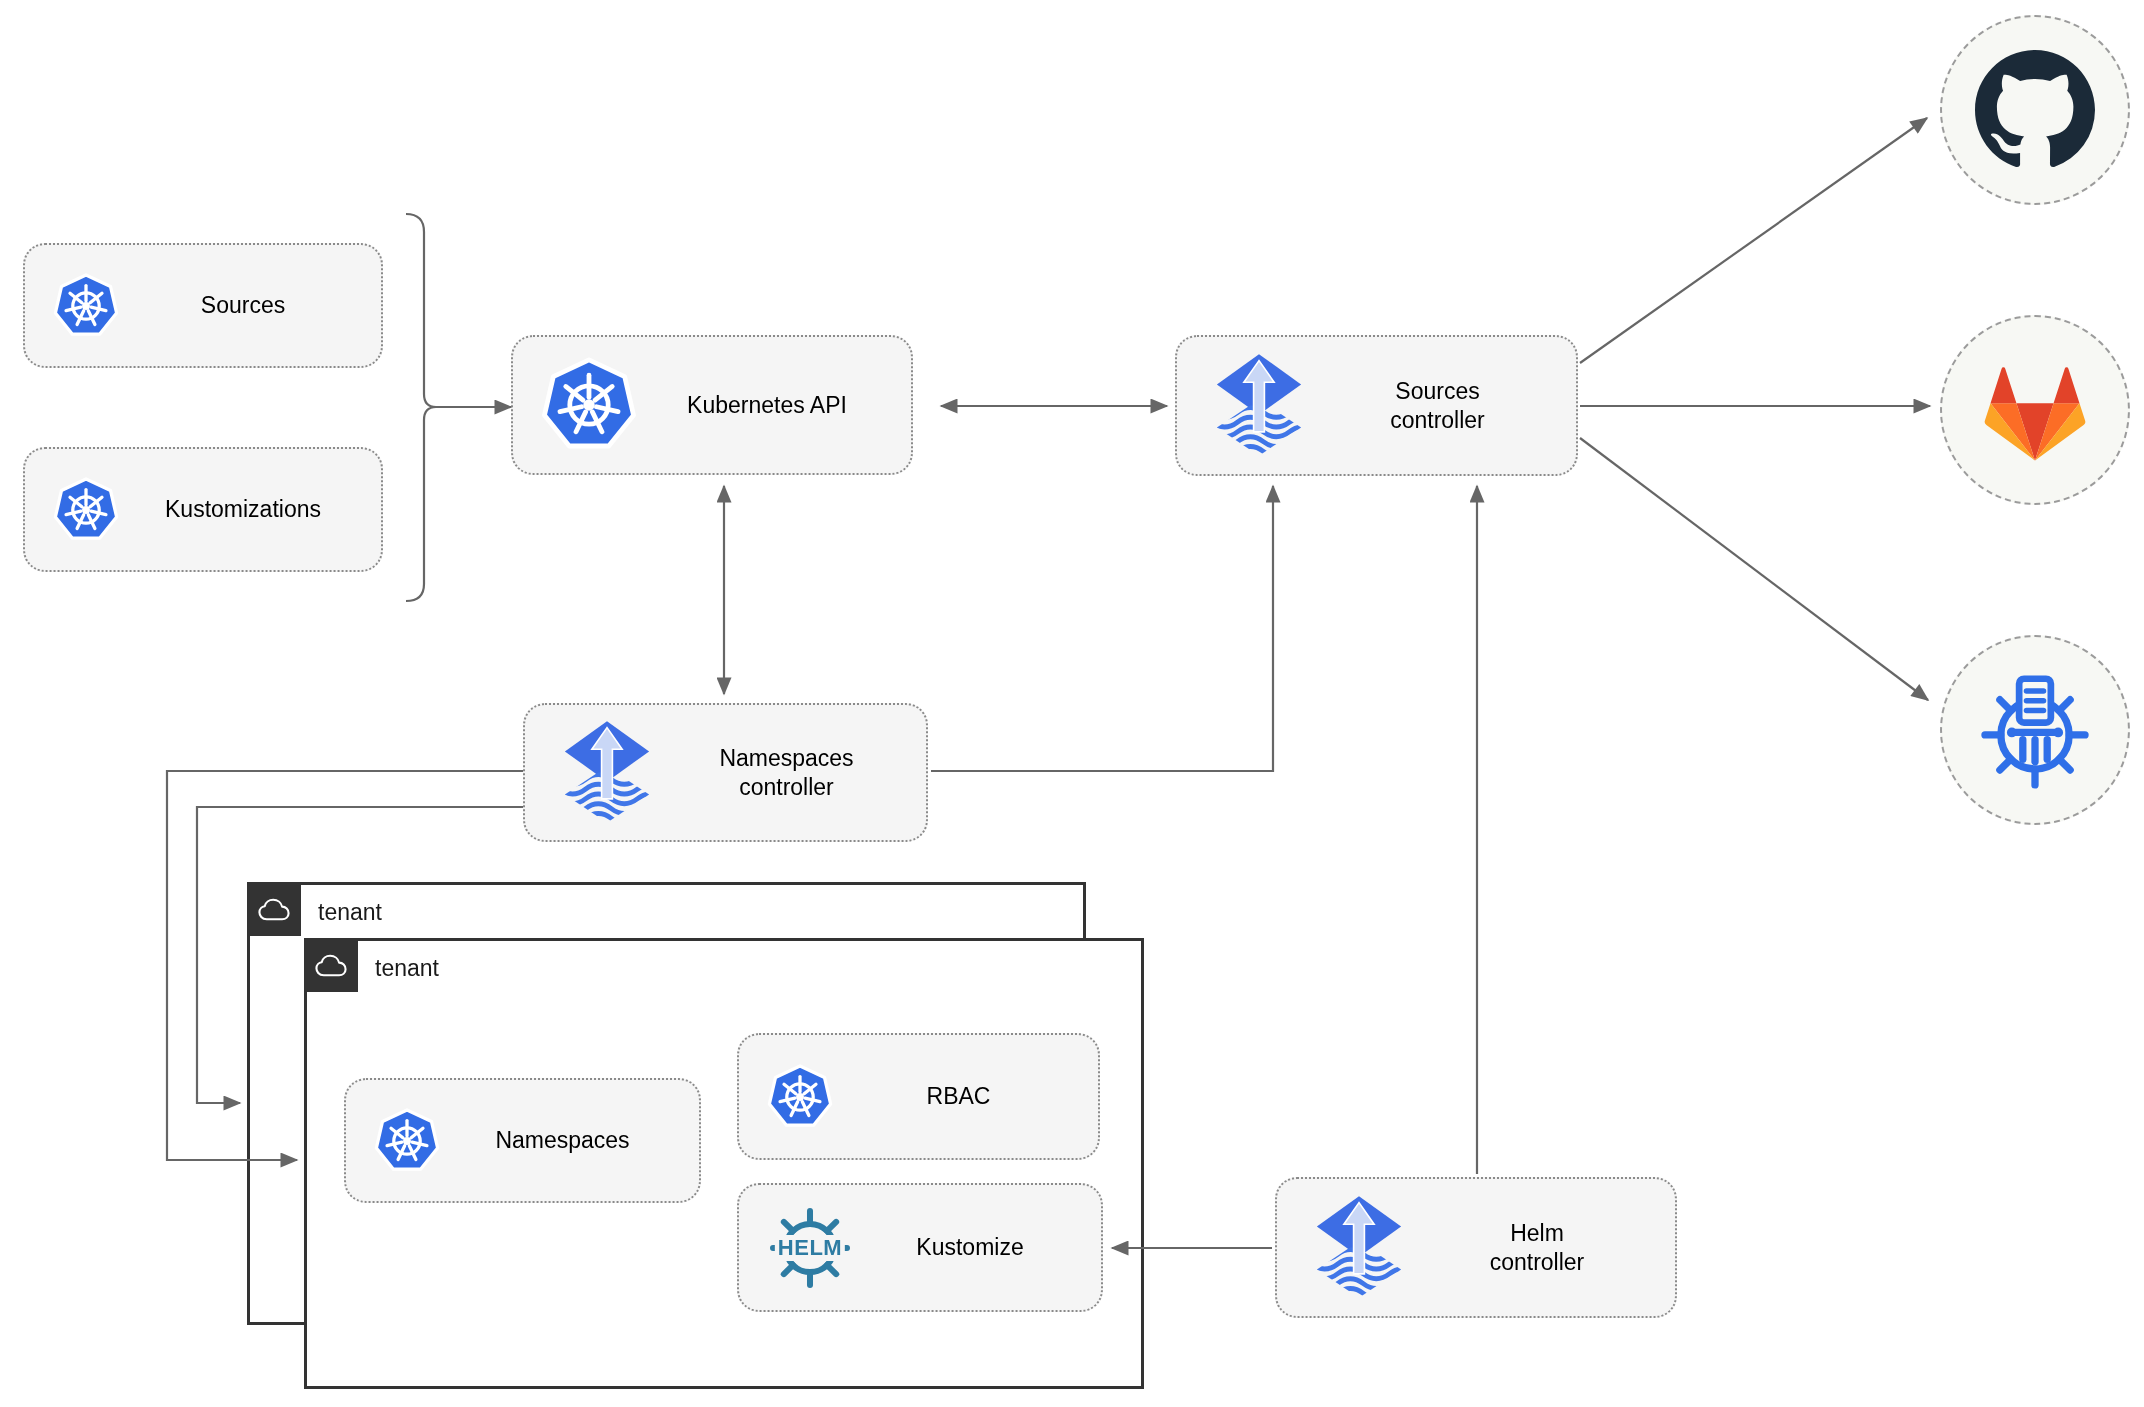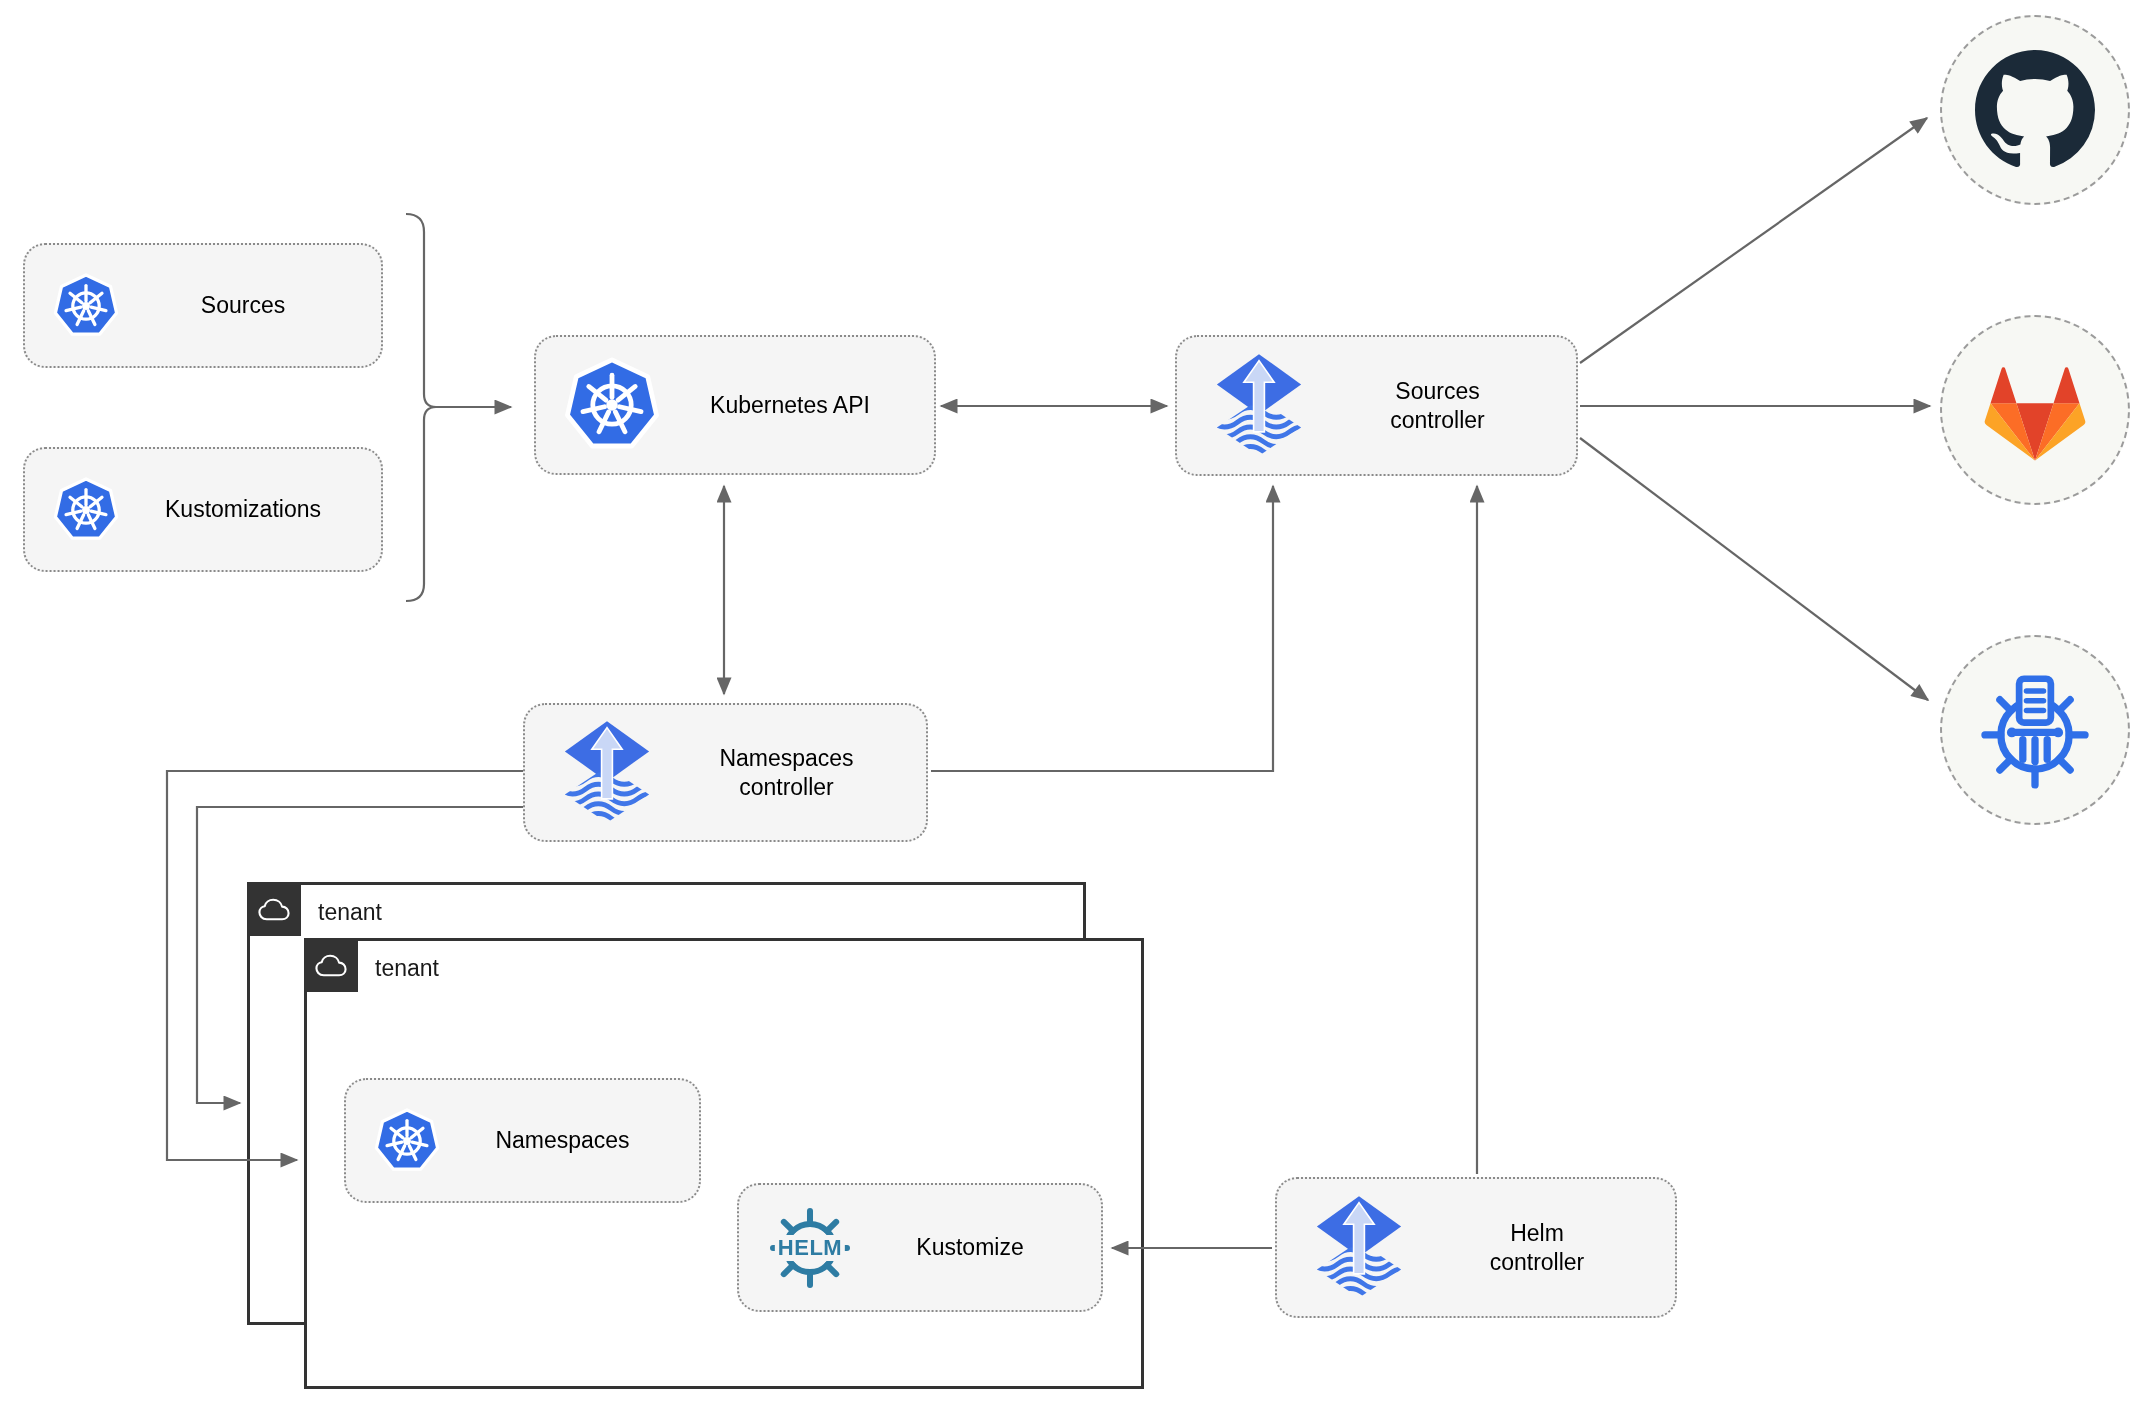--- a/index.html
+++ b/index.html
@@ -171,21 +171,21 @@
 
   <div class="node" style="left:23px;top:447px;width:360px;height:125px;">
     <span class="icwrap">
         <svg class="ic" width="66" height="66">
           <use href="#sym-k8s"></use>
         </svg>
       </span>
     <span class="label">Kustomizations</span>
   </div>
 
-  <div class="node" style="left:534px;top:335px;width:402px;height:140px;justify-content:center;">
+  <div class="node" style="left:511px;top:335px;width:402px;height:140px;justify-content:center;">
     <span class="icwrap">
         <svg class="ic" width="96" height="96">
           <use href="#sym-k8s"></use>
         </svg>
       </span>
     <span class="label">Kubernetes API</span>
   </div>
 
   <div class="node" style="left:1175px;top:335px;width:403px;height:141px;">
     <span class="icwrap">
@@ -219,20 +219,28 @@
 
   <div class="node" style="left:344px;top:1078px;width:357px;height:125px;">
     <span class="icwrap">
         <svg class="ic" width="66" height="66">
           <use href="#sym-k8s"></use>
         </svg>
       </span>
     <span class="label">Namespaces</span>
   </div>
 
+  <div class="node" style="left:737px;top:1033px;width:363px;height:127px;">
+    <span class="icwrap">
+        <svg class="ic" width="66" height="66">
+          <use href="#sym-k8s"></use>
+        </svg>
+      </span>
+    <span class="label">RBAC</span>
+  </div>
 
 
   <div class="node" style="left:737px;top:1183px;width:366px;height:129px;">
     <span class="icwrap" style="width:86px;height:86px;">
       <svg class="ic" width="86" height="86">
           <use href="#sym-helm"></use>
         </svg>
       <span class="helm-text">HELM</span>
     </span>
     <span class="label">Kustomize</span>

